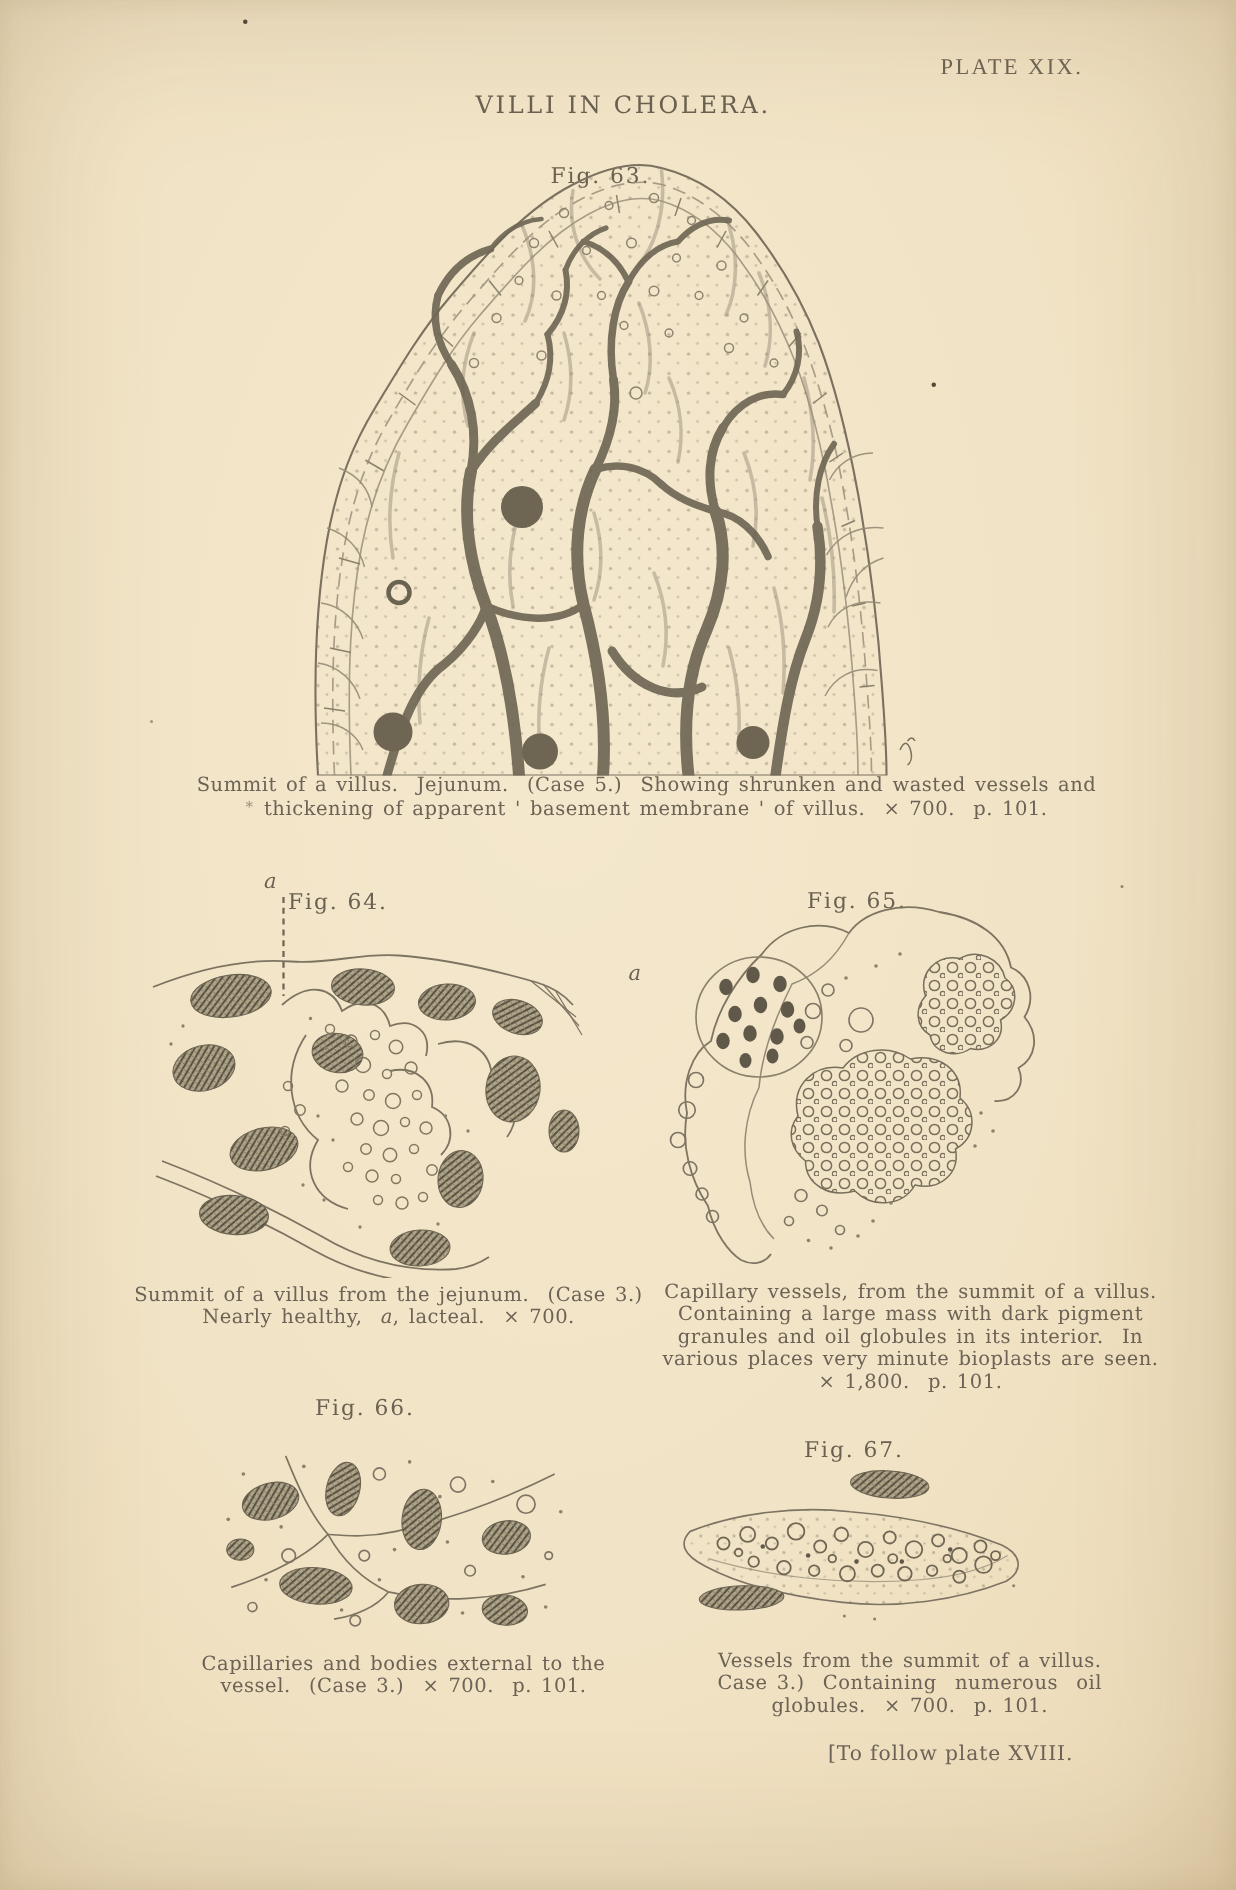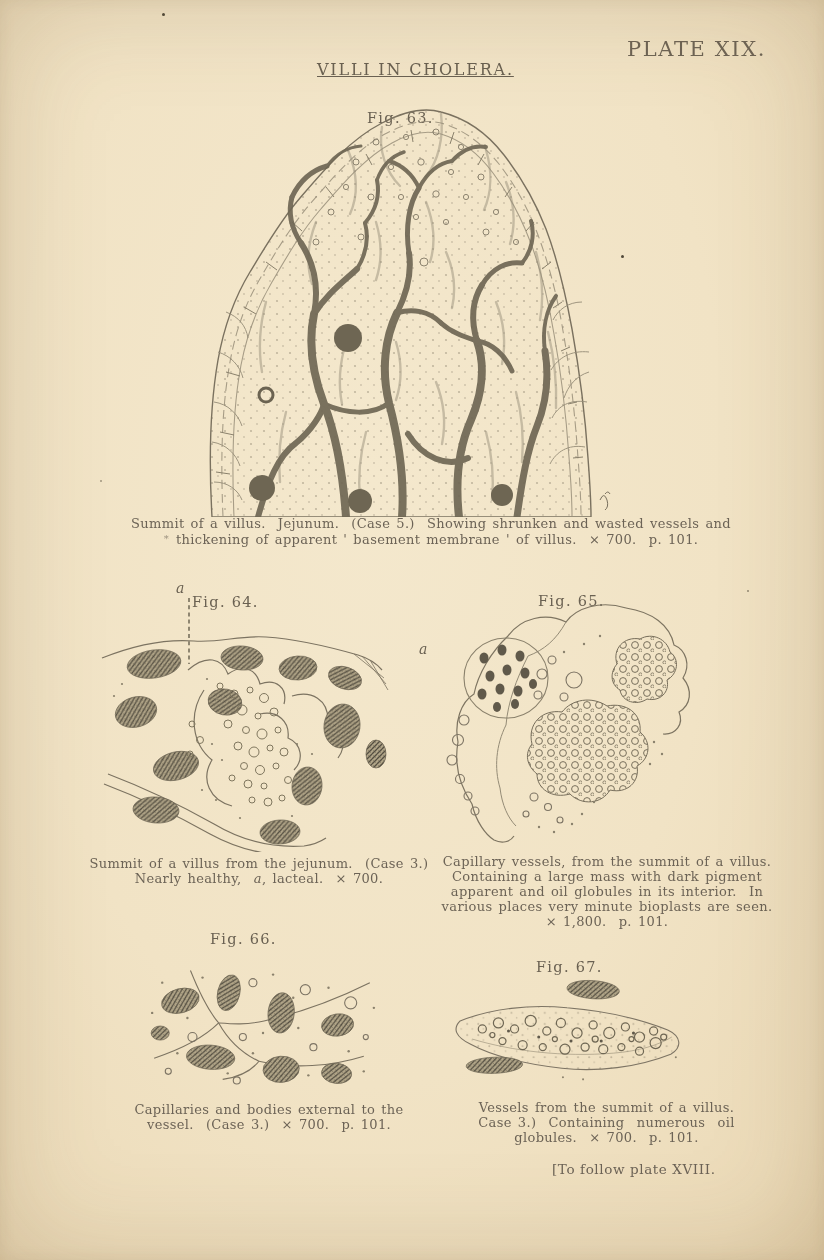--- a/index.html
+++ b/index.html
@@ -4,22 +4,22 @@
 <style>
   html,body{margin:0;padding:0;background:#d8c9a8;}
   .page{
     position:relative;width:824px;height:1260px;overflow:hidden;
     background:radial-gradient(ellipse at 45% 38%, #f4e8cd 0%, #f1e3c5 55%, #ecdbb9 88%, #e7d4af 100%);
     font-family:"DejaVu Serif", serif;color:#6c6356;
   }
   .page::after{content:"";position:absolute;inset:0;pointer-events:none;
     box-shadow:inset 0 0 110px rgba(110,82,40,.20), inset 0 0 16px rgba(110,82,40,.10);}
   .abs{position:absolute;}
-  .plate-label{font-size:21px;letter-spacing:1.6px;color:#6e6455;}
-  .page-title{font-size:16px;letter-spacing:1.8px;color:#6a6152;text-decoration:underline;}
+  .plate-label{font-size:15px;letter-spacing:1.6px;color:#6e6455;font-family:Liberation Serif, serif;}
+  .page-title{font-size:16px;letter-spacing:1.8px;color:#6a6152;}
   .fig-label{font-size:14.5px;letter-spacing:1.3px;color:#6a6152;margin-top:29px;}
   .cap{text-align:center;padding-left:19px;}
   .cap-line{white-space:pre;font-size:13px;line-height:15px;letter-spacing:.35px;word-spacing:1.6px;}
   .mark{opacity:.65;font-size:10px;vertical-align:2px;margin-right:7px;}
   .marker-a{font-style:italic;font-size:14px;color:#6a6152;}
   .footer-note{font-size:13.5px;letter-spacing:.6px;}
   .speck{position:absolute;border-radius:50%;background:#51493a;}
   svg{position:absolute;}
 </style>
 </head>
@@ -314,21 +314,21 @@
   </svg>
 
   <div class="abs cap" style="left:35px;top:856px;width:410px">
     <div class="cap-line">Summit of a villus from the jejunum.  (Case 3.)</div>
     <div class="cap-line"><span>Nearly healthy,  </span><span style="font-style:italic">a</span><span>, lacteal.  × 700.</span></div>
   </div>
 
   <div class="abs cap" style="left:408px;top:854px;width:360px">
     <div class="cap-line">Capillary vessels, from the summit of a villus.</div>
     <div class="cap-line">Containing a large mass with dark pigment</div>
-    <div class="cap-line">apparent and oil globules in its interior.  In</div>
+    <div class="cap-line">granules and oil globules in its interior.  In</div>
     <div class="cap-line">various places very minute bioplasts are seen.</div>
     <div class="cap-line">× 1,800.  p. 101.</div>
   </div>
 
   <div class="abs fig-label" style="left:210px;top:902px">Fig. 66.</div>
   <div class="abs fig-label" style="left:536px;top:930px">Fig. 67.</div>
 
   <svg style="left:132px;top:962px" width="260" height="130" viewBox="0 0 258 128">
     <defs>
       <pattern id="h66" width="5" height="5" patternUnits="userSpaceOnUse">

